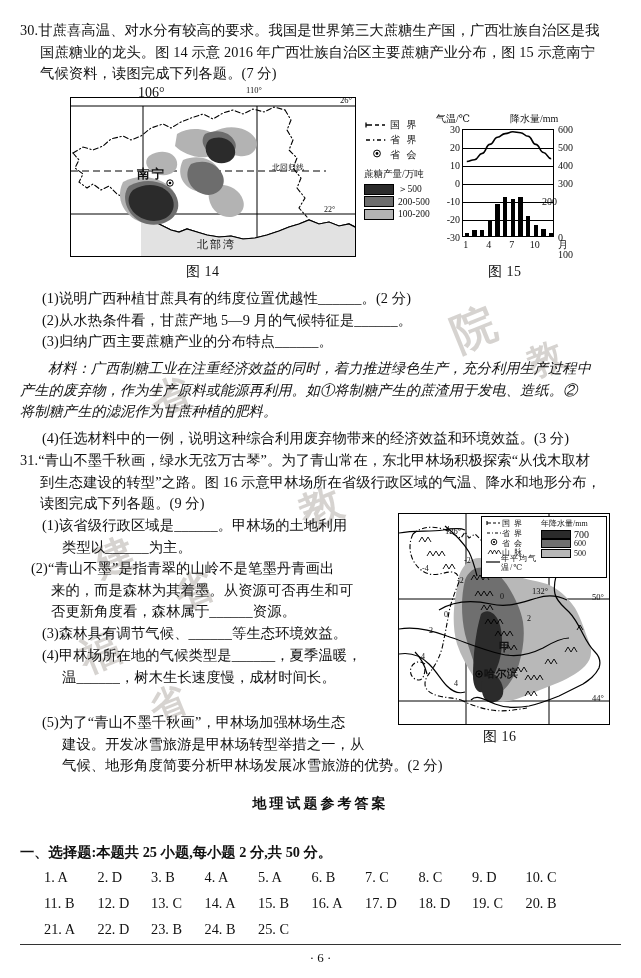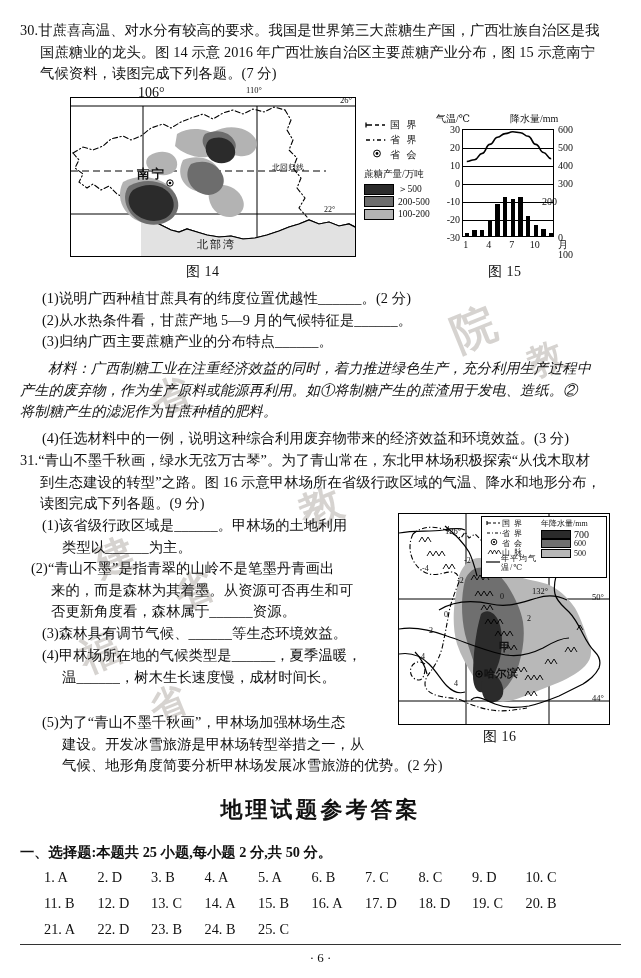--- a/index.html
+++ b/index.html
@@ -201,21 +201,21 @@
   .f16-txt { letter-spacing: 1px; font-size: 8px; }
   .f16-swatch {
     width: 30px; height: 9px; border: 1px solid #000; box-sizing: border-box;
   }
 
   
   .ans-title {
     position: absolute;
     width: 100%;
     text-align: center;
-    font-size: 22px;
+    font-size: 14px;
     font-weight: bold;
     letter-spacing: 3px;
   }
   .ans-sec {
     position: absolute;
     font-size: 14.3px;
     font-weight: bold;
   }
   .ans-grid {
     position: absolute;

